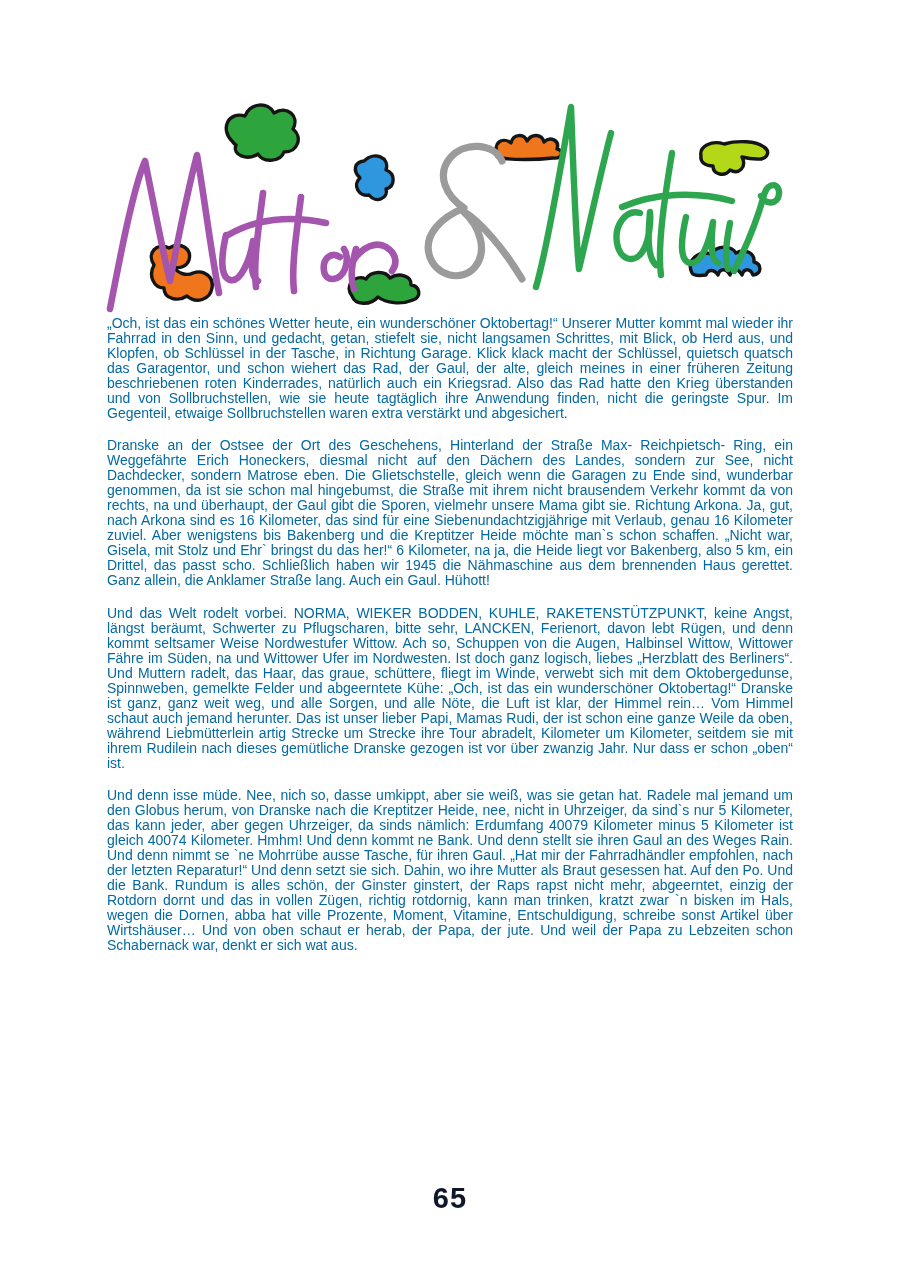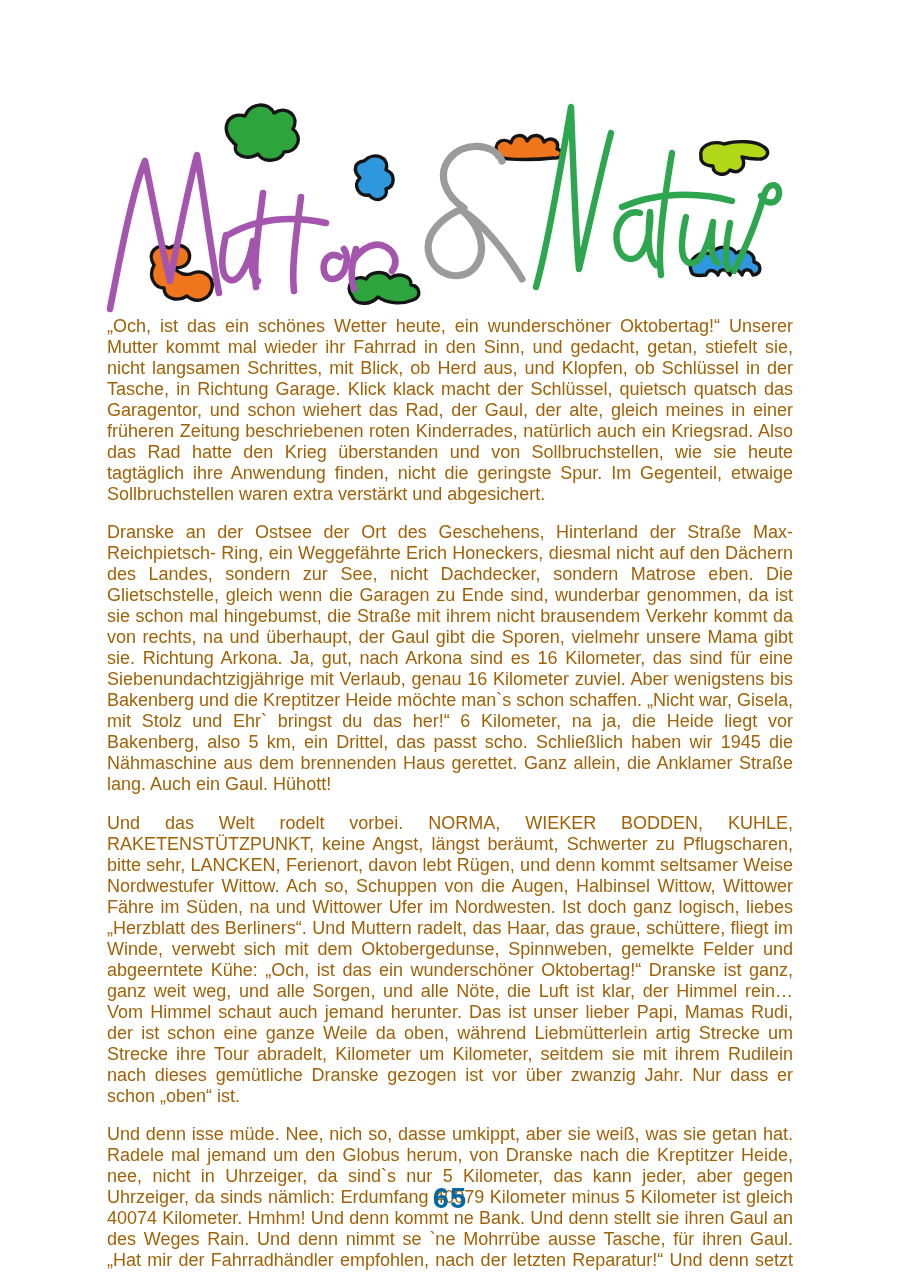--- a/index.html
+++ b/index.html
@@ -14,30 +14,30 @@
     position: absolute; left: 100px; top: 95px;
     width: 705px; height: 222px;
   }
   .title-art g.word { fill: none; stroke-linecap: round; stroke-linejoin: round; }
   .title-art path.blob { stroke: #151515; stroke-width: 3.4; stroke-linejoin: round; }
   .text-block {
     position: absolute; left: 107px; top: 316px; width: 686px;
   }
   .text-block p {
     margin: 0 0 17.25px 0;
-    font-size: 18px;
-    line-height: 21px;
+    font-size: 14px;
+    line-height: 15px;
     text-align: justify;
-    color: #a16207;
+    color: #0369a1;
   }
   .page-number {
     position: absolute; top: 1182px; left: 0; right: 0;
     text-align: center;
     font-size: 29px; font-weight: bold;
-    color: #0369a1;
+    color: #0f172a;
     letter-spacing: 1px;
   }
 </style>
 </head>
 <body>
 
 <svg class="title-art" viewBox="0 0 705 222" role="img" aria-label="Mutter &amp; Natur">
 
   <path class="blob" d="M 132 46 C 120 34 128 16 145 21 C 150 8 168 6 174 18 C 187 10 200 21 193 34 C 203 42 198 57 184 57 C 181 66 164 69 158 59 C 147 66 132 60 136 50 C 134 49 133 47 132 46 Z" fill="#2EA43C"></path>
   <path class="blob" d="M 264 66 C 274 56 290 62 286 75 C 295 78 296 91 286 94 C 289 103 276 109 269 100 C 259 102 252 90 260 83 C 252 75 255 67 264 66 Z" fill="#2E97DE"></path>

